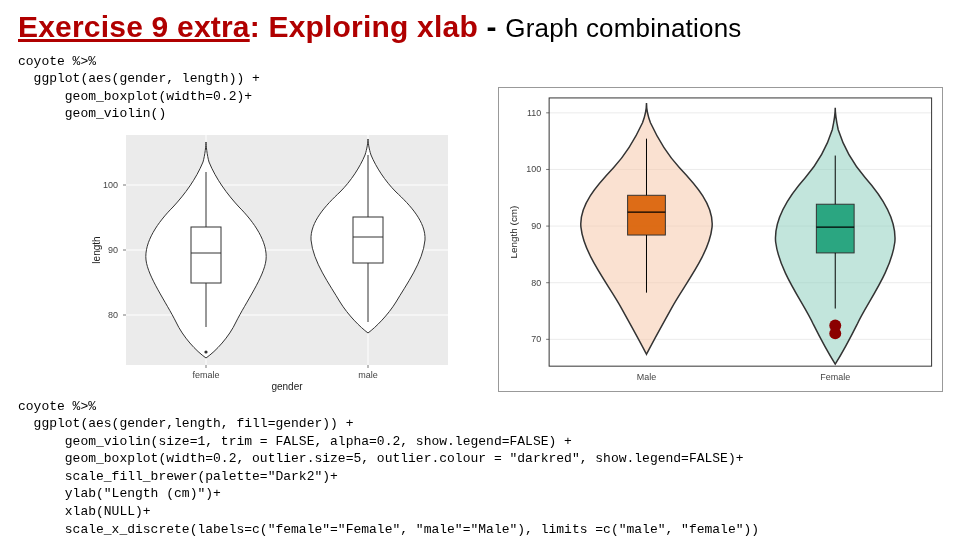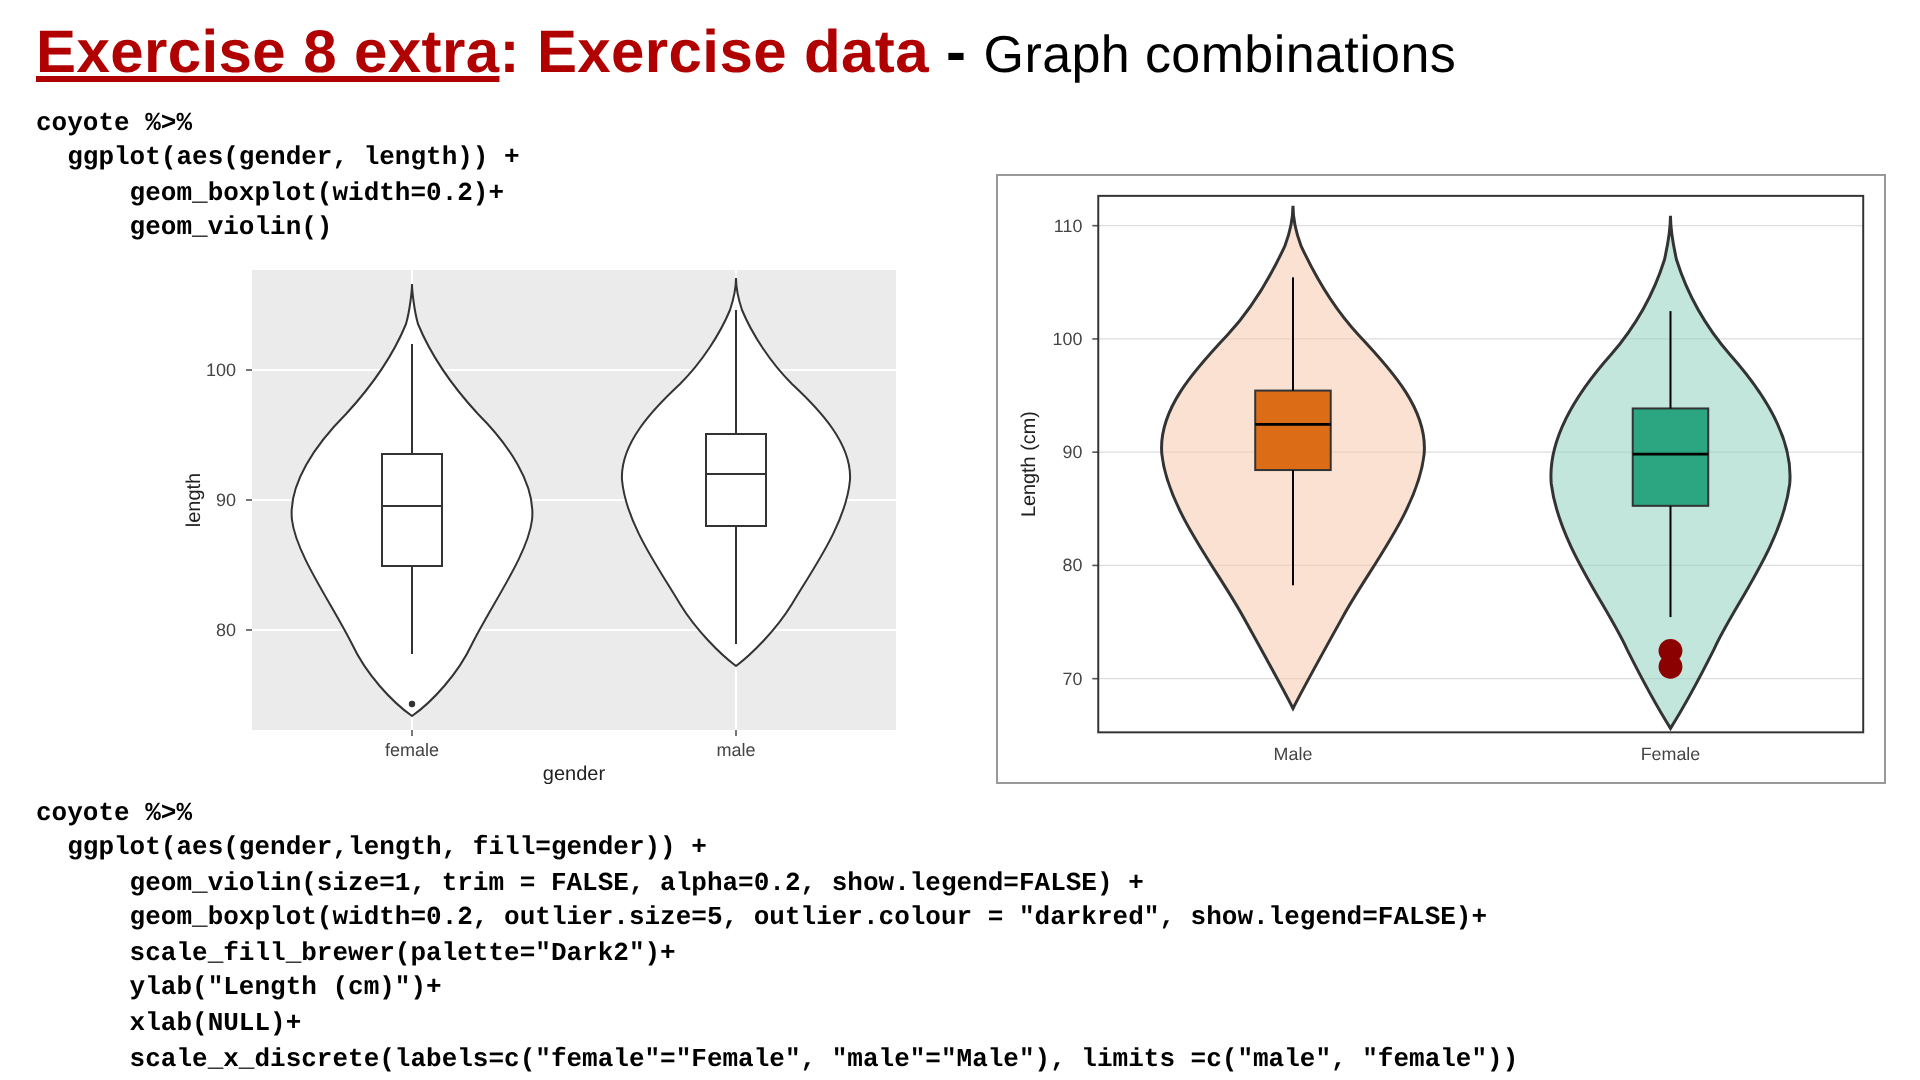--- a/index.html
+++ b/index.html
@@ -30,21 +30,20 @@
   .title .blk { color: #000; }
   .title .sub { font-weight: 400; font-size: 26px; }
 
   pre.code {
     font-family: "Courier New", Courier, monospace;
     font-size: 13px;
     line-height: 1.35;
     margin: 2px 0 4px 0;
     white-space: pre;
     color: #000;
-    font-weight: bold;
   }
 
   .row {
     display: flex;
     flex-direction: row;
     align-items: flex-start;
     gap: 40px;
   }
 
   .chart-wrap-left {
@@ -79,21 +78,21 @@
   .box-r1    { fill: #d95f02; fill-opacity: 0.9; stroke: #333; stroke-width: 1; }
   .box-r2    { fill: #1b9e77; fill-opacity: 0.9; stroke: #333; stroke-width: 1; }
   .outlier   { fill: #8b0000; stroke: none; }
 </style>
 </head>
 <body>
 
 <div class="slide">
 
   <h1 class="title">
-    <span class="u red">Exercise 8 extra</span><span class="red">: Exercise data </span><span class="blk">- </span><span class="blk sub">Graph combinations</span>
+    <span class="u red">Exercise 9 extra</span><span class="red">: Exploring xlab </span><span class="blk">- </span><span class="blk sub">Graph combinations</span>
   </h1>
 
   <pre class="code">coyote %&gt;%
   ggplot(aes(gender, length)) +
       geom_boxplot(width=0.2)+
       geom_violin()</pre>
 
   <div class="row">
 
     <div class="chart-wrap-left">

